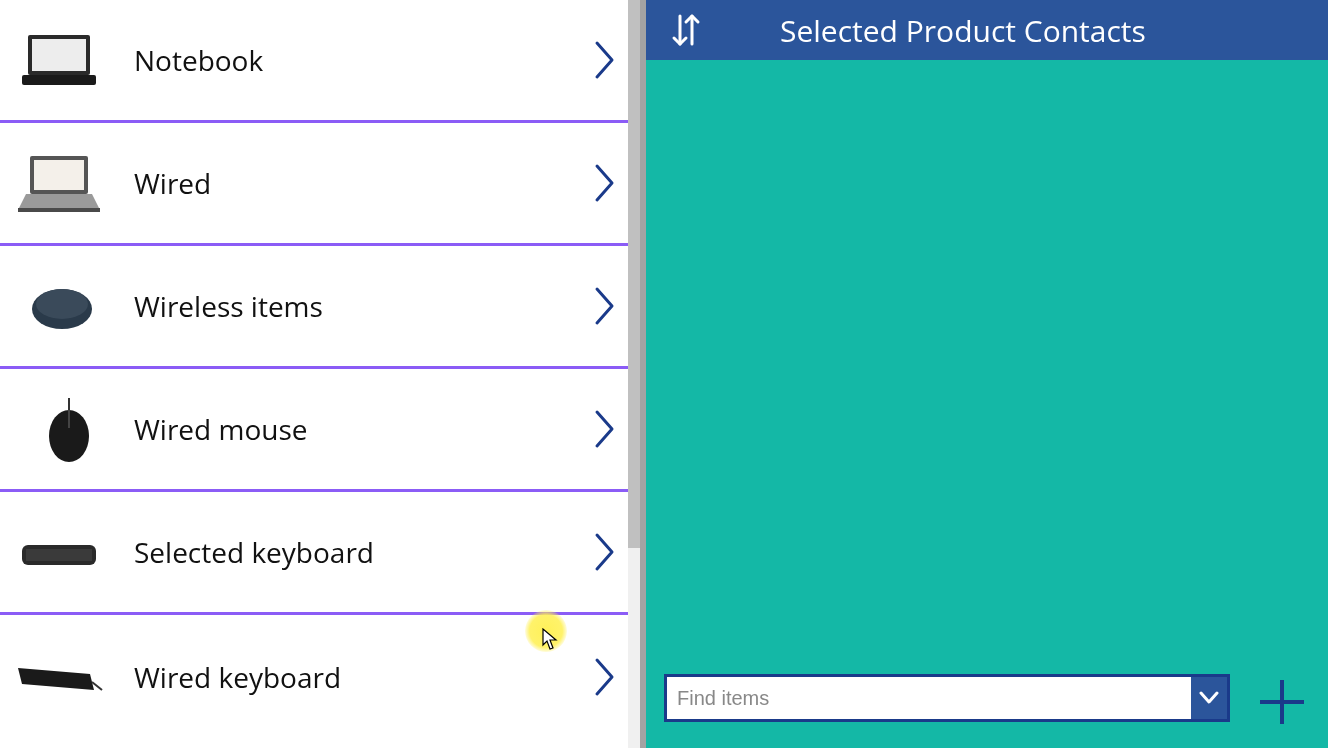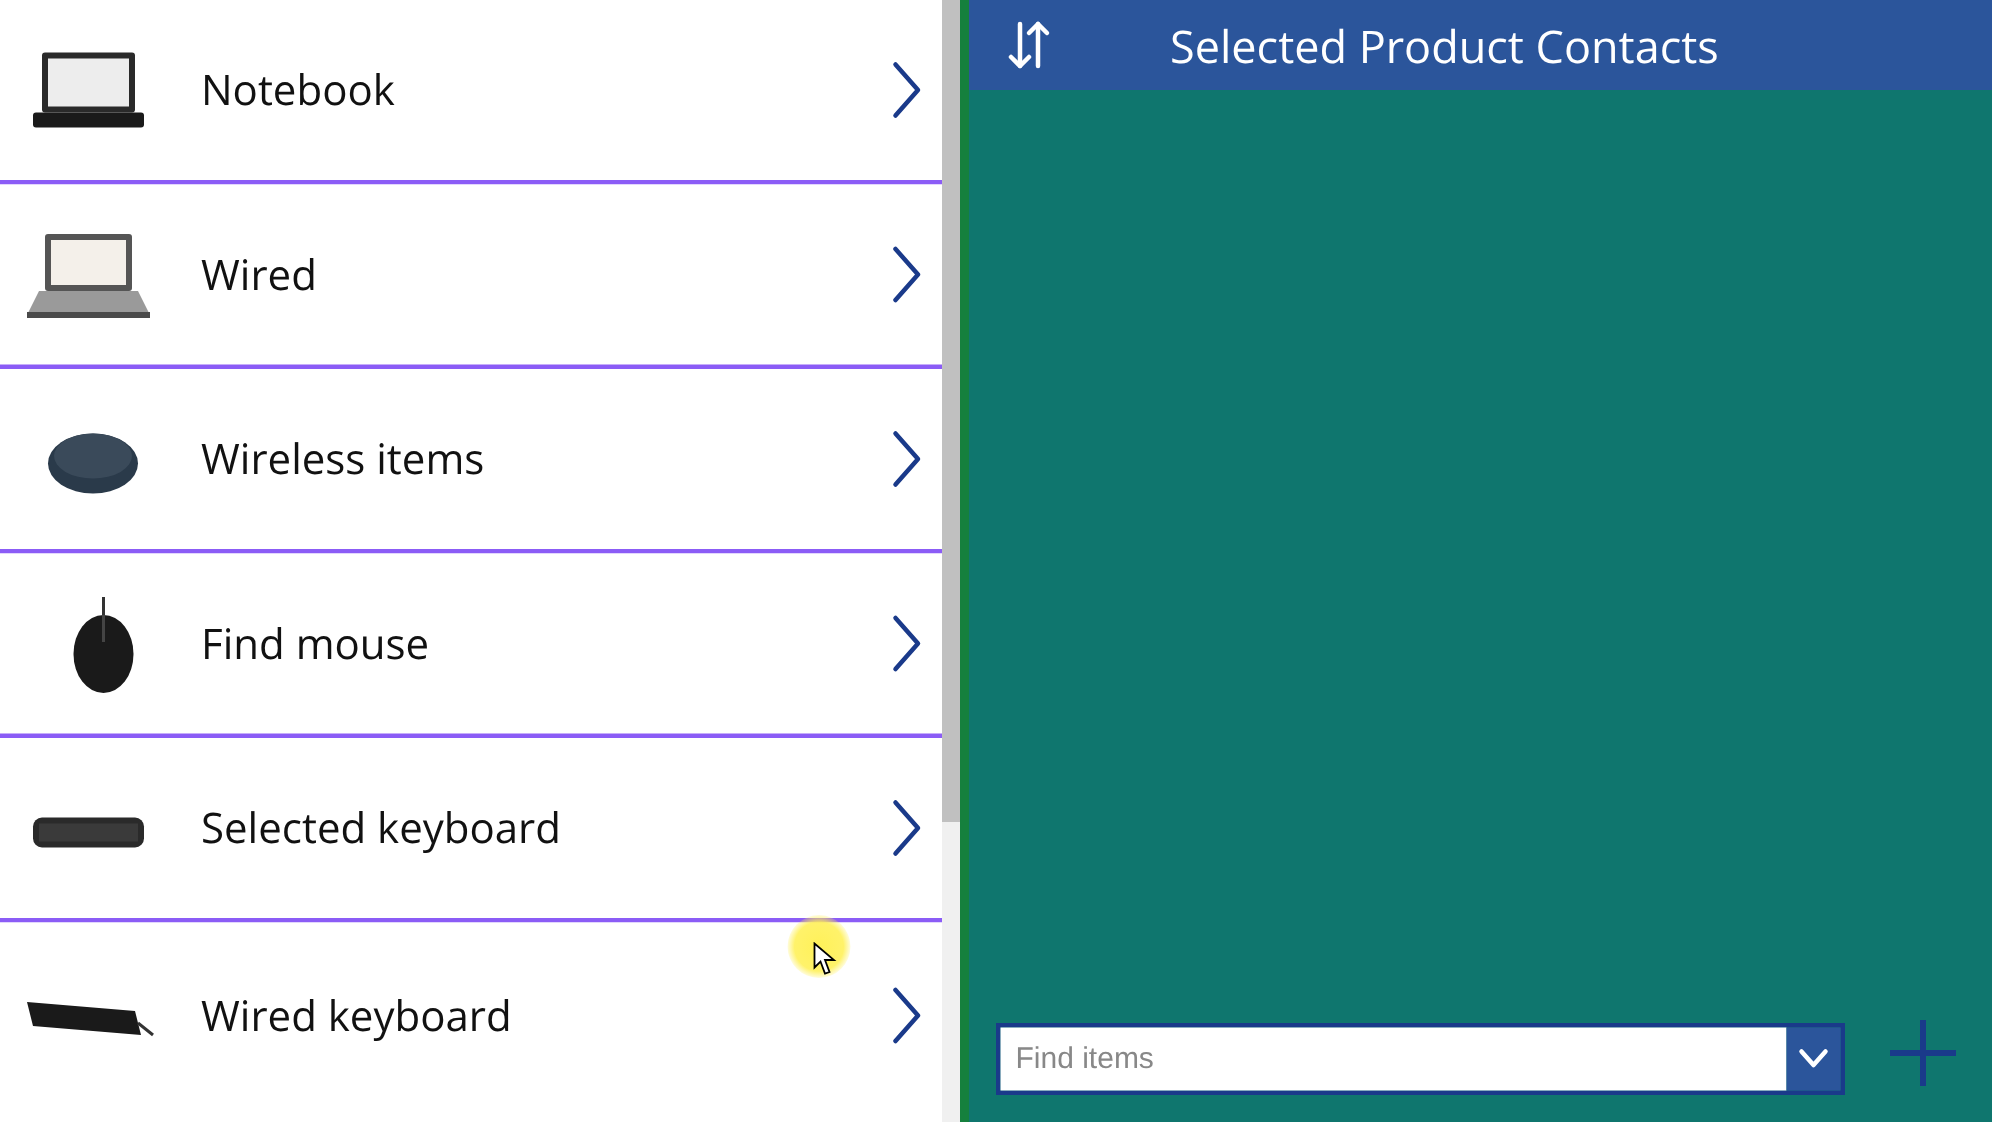--- a/index.html
+++ b/index.html
@@ -40,21 +40,21 @@
     .scrollbar-track {
       position: absolute; right: 0; top: 0; width: 12px; height: 100%;
       background: #f0f0f0;
     }
     .scrollbar-thumb {
       position: absolute; right: 0; top: 0; width: 12px; height: 548px;
       background: #c0c0c0;
     }
 
     
-    .right-panel { position: relative; flex: 1; height: 100%; background: #0f766e; border-left: 6px solid #15803d; }
+    .right-panel { position: relative; flex: 1; height: 100%; background: #14b8a6; border-left: 6px solid #a3a3a3; }
     .right-header {
       height: 60px;
       background: #2b559b;
       display: flex; align-items: center;
       padding: 0 24px;
       gap: 60px;
     }
     .sort-icon { width: 32px; height: 36px; flex-shrink: 0; }
     .sort-icon svg { width: 100%; height: 100%; }
     .right-title {
@@ -64,21 +64,21 @@
       font-size: 30px;
       font-weight: 400;
       padding-left: 18px;
     }
 
     .right-content { position: absolute; top: 60px; bottom: 0; left: 0; right: 0; }
 
     .bottom-bar {
       position: absolute;
       bottom: 18px; left: 18px; right: 18px;
-      display: flex; align-items: flex-end; gap: 24px;
+      display: flex; align-items: flex-start; gap: 24px;
     }
     .find-wrap {
       flex: 1;
       display: flex;
       border: 3px solid #1a3a8a;
       height: 48px;
     }
     .find-input {
       flex: 1;
       border: none;
@@ -177,21 +177,21 @@
       </div>
 
       <div class="product-item">
         <div class="product-thumb">
           <svg viewBox="0 0 90 70">
             <line x1="55" y1="4" x2="55" y2="16" stroke="#333" stroke-width="2"></line>
             <ellipse cx="55" cy="42" rx="20" ry="26" fill="#1a1a1a"></ellipse>
             <line x1="55" y1="16" x2="55" y2="34" stroke="#444" stroke-width="2"></line>
           </svg>
         </div>
-        <div class="product-label">Find mouse</div>
+        <div class="product-label">Wired mouse</div>
         <div class="chevron">
           <svg viewBox="0 0 22 40">
               <path d="M3 3 L18 20 L3 37" fill="none" stroke="#1a3a8a" stroke-width="3" stroke-linecap="round" stroke-linejoin="round"></path>
             </svg>
         </div>
       </div>
 
       <div class="product-item">
         <div class="product-thumb">
           <svg viewBox="0 0 90 70">

